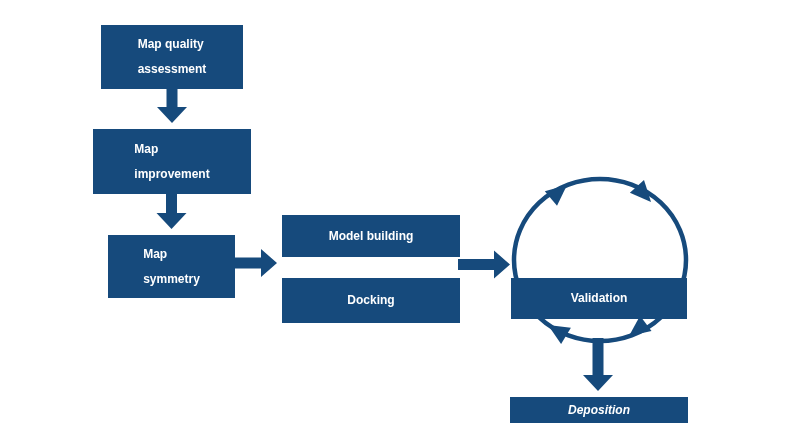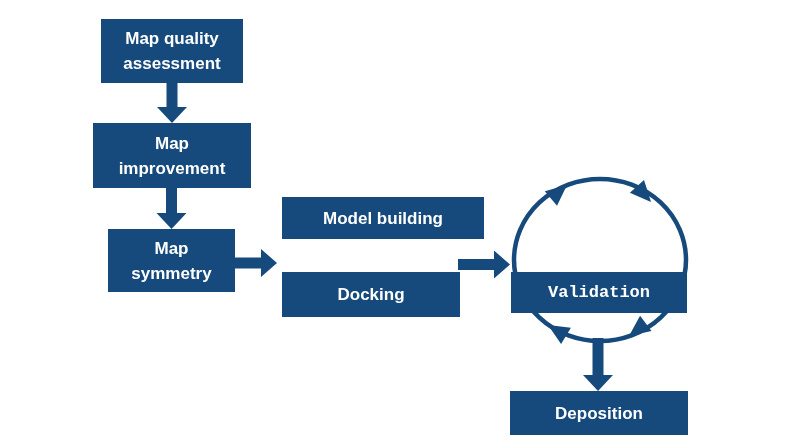--- a/index.html
+++ b/index.html
@@ -31,35 +31,36 @@
     stroke: var(--arrow);
     stroke-width: 4.5;
   }
   .node {
     position: absolute;
     background: var(--node-fill);
     color: var(--node-text);
     display: flex;
     align-items: center;
     justify-content: center;
-    text-align: center;
-    font-size: 17px;
+    text-align: left;
+    font-size: 12px;
     font-weight: 700;
     line-height: 25px;
     white-space: pre-line;
+    margin-top: 6px;
   }
   
   .n-quality     { left: 101px; top: 19px;  width: 142px; height: 64px; }
   .n-improve     { left: 93px;  top: 123px; width: 158px; height: 65px; }
   .n-symmetry    { left: 108px; top: 229px; width: 127px; height: 63px; }
-  .n-building    { left: 282px; top: 197px; width: 202px; height: 42px; }
+  .n-building    { left: 282px; top: 209px; width: 178px; height: 42px; }
   .n-docking     { left: 282px; top: 272px; width: 178px; height: 45px; }
   .n-refinement  { left: 511px; top: 211px; width: 176px; height: 42px; }
-  .n-validation  { left: 511px; top: 272px; width: 176px; height: 41px; font-family: Liberation Mono, monospace; }
-  .n-deposition  { left: 510px; top: 391px; width: 178px; height: 44px; }
+  .n-validation  { left: 511px; top: 272px; width: 176px; height: 41px; }
+  .n-deposition  { left: 510px; top: 391px; width: 178px; height: 26px; font-style: italic; }
 </style>
 </head>
 <body>
 
 <div class="canvas">
 
   <svg class="arrow-layer" viewBox="0 0 800 443" aria-hidden="true">
 
     <ellipse class="cycle-ring" cx="600" cy="260" rx="86" ry="81"></ellipse>
     <polygon class="shape" points="0,0 -21,9.5 -21,-9.5" transform="translate(567,185) rotate(-40)"></polygon>

